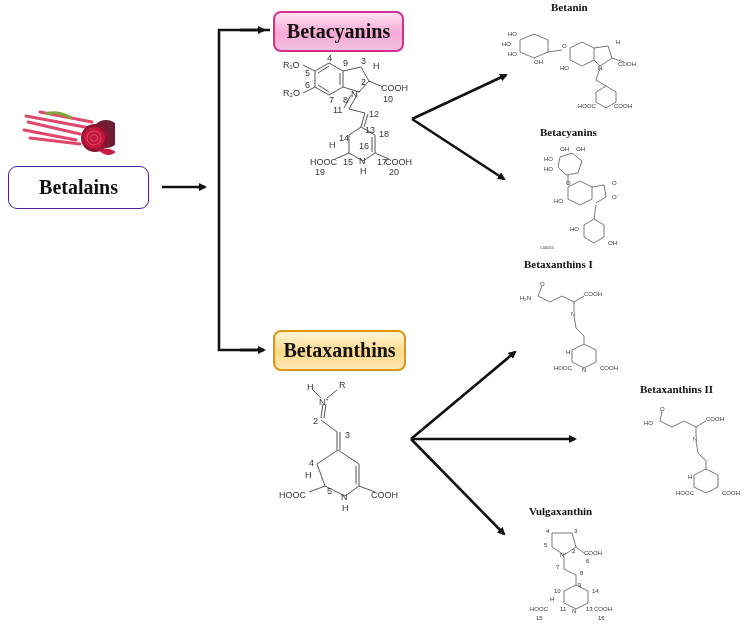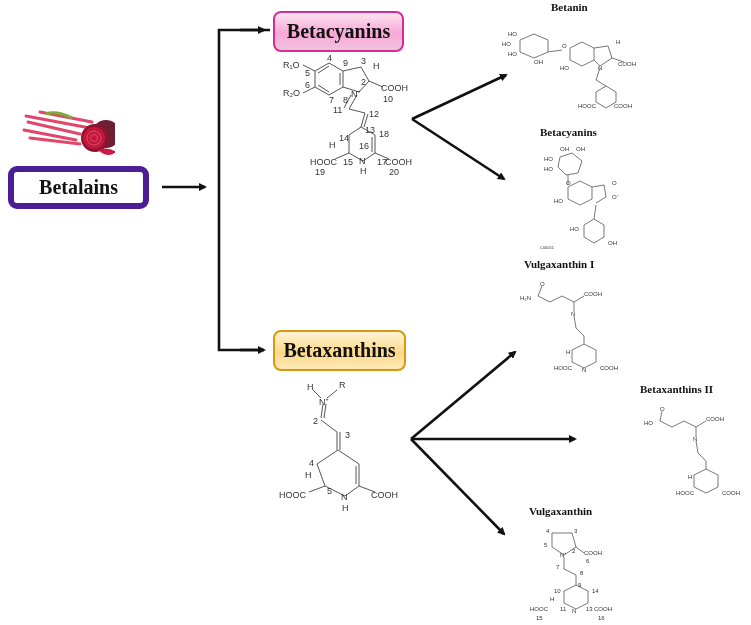--- a/index.html
+++ b/index.html
@@ -1,19 +1,19 @@
 <!DOCTYPE html>
 <html><head>
   <meta charset="utf-8">
   <style>
     html, body { margin:0; padding:0; background:#ffffff; }
     body { width:751px; height:625px; position:relative; overflow:hidden; font-family:"Liberation Serif", serif; }
     .abs { position:absolute; }
     .box { position:absolute; display:flex; align-items:center; justify-content:center; font-family:"Liberation Serif", serif; font-weight:bold; color:#111; box-sizing:border-box; }
-    #betalains-box { left:8px; top:166px; width:141px; height:43px; border:6px solid #4c1d95; border-radius:9px; font-size:20px; background:#fff; }
+    #betalains-box { left:8px; top:166px; width:141px; height:43px; border:1px solid #4c1d95; border-radius:9px; font-size:20px; background:#fff; }
     #betacyanins-box { left:273px; top:11px; width:131px; height:41px; border:2px solid #d42e94; border-radius:8px; font-size:20px;
       background:linear-gradient(180deg,#fde3f1 0%,#f7a8d6 55%,#f0c2de 100%); }
     #betaxanthins-box { left:273px; top:330px; width:133px; height:41px; border:2px solid #d9980f; border-radius:8px; font-size:20px;
       background:linear-gradient(180deg,#fff4d6 0%,#fbd98a 55%,#fde8b6 100%); }
     .title { position:absolute; font-family:"Liberation Serif", serif; font-weight:bold; font-size:11px; color:#111; white-space:nowrap; }
     svg text { font-family:"Liberation Sans", sans-serif; }
     .mol { position:absolute; }
     .mol text { fill:#333; font-size:9px; }
     .small text { font-size:6px; }
   </style>
@@ -144,21 +144,21 @@
   <text x="40" y="100">H</text>
   <text x="62" y="116">5</text>
   <text x="76" y="122">N</text>
   <text x="77" y="133">H</text>
   <text x="14" y="120">HOOC</text>
   <text x="106" y="120">COOH</text>
 </svg>
 
 <div class="title" style="left:551px;top:1px;">Betanin</div>
 <div class="title" style="left:540px;top:126px;">Betacyanins</div>
-<div class="title" style="left:524px;top:258px;">Vulgaxanthin I</div>
+<div class="title" style="left:524px;top:258px;">Betaxanthins I</div>
 <div class="title" style="left:640px;top:383px;">Betaxanthins II</div>
 <div class="title" style="left:529px;top:505px;">Vulgaxanthin</div>
 
 <svg class="mol small" width="140" height="90" style="left:500px;top:20px;">
   <g stroke="#555" stroke-width="0.8" fill="none">
     <polygon points="20,20 34,14 48,20 48,32 34,38 20,32"></polygon>
     <line x1="48" y1="32" x2="62" y2="30"></line>
     <polygon points="70,28 82,22 94,28 94,40 82,46 70,40"></polygon>
     <line x1="94" y1="28" x2="108" y2="26"></line>
       <line x1="108" y1="26" x2="112" y2="38"></line>

